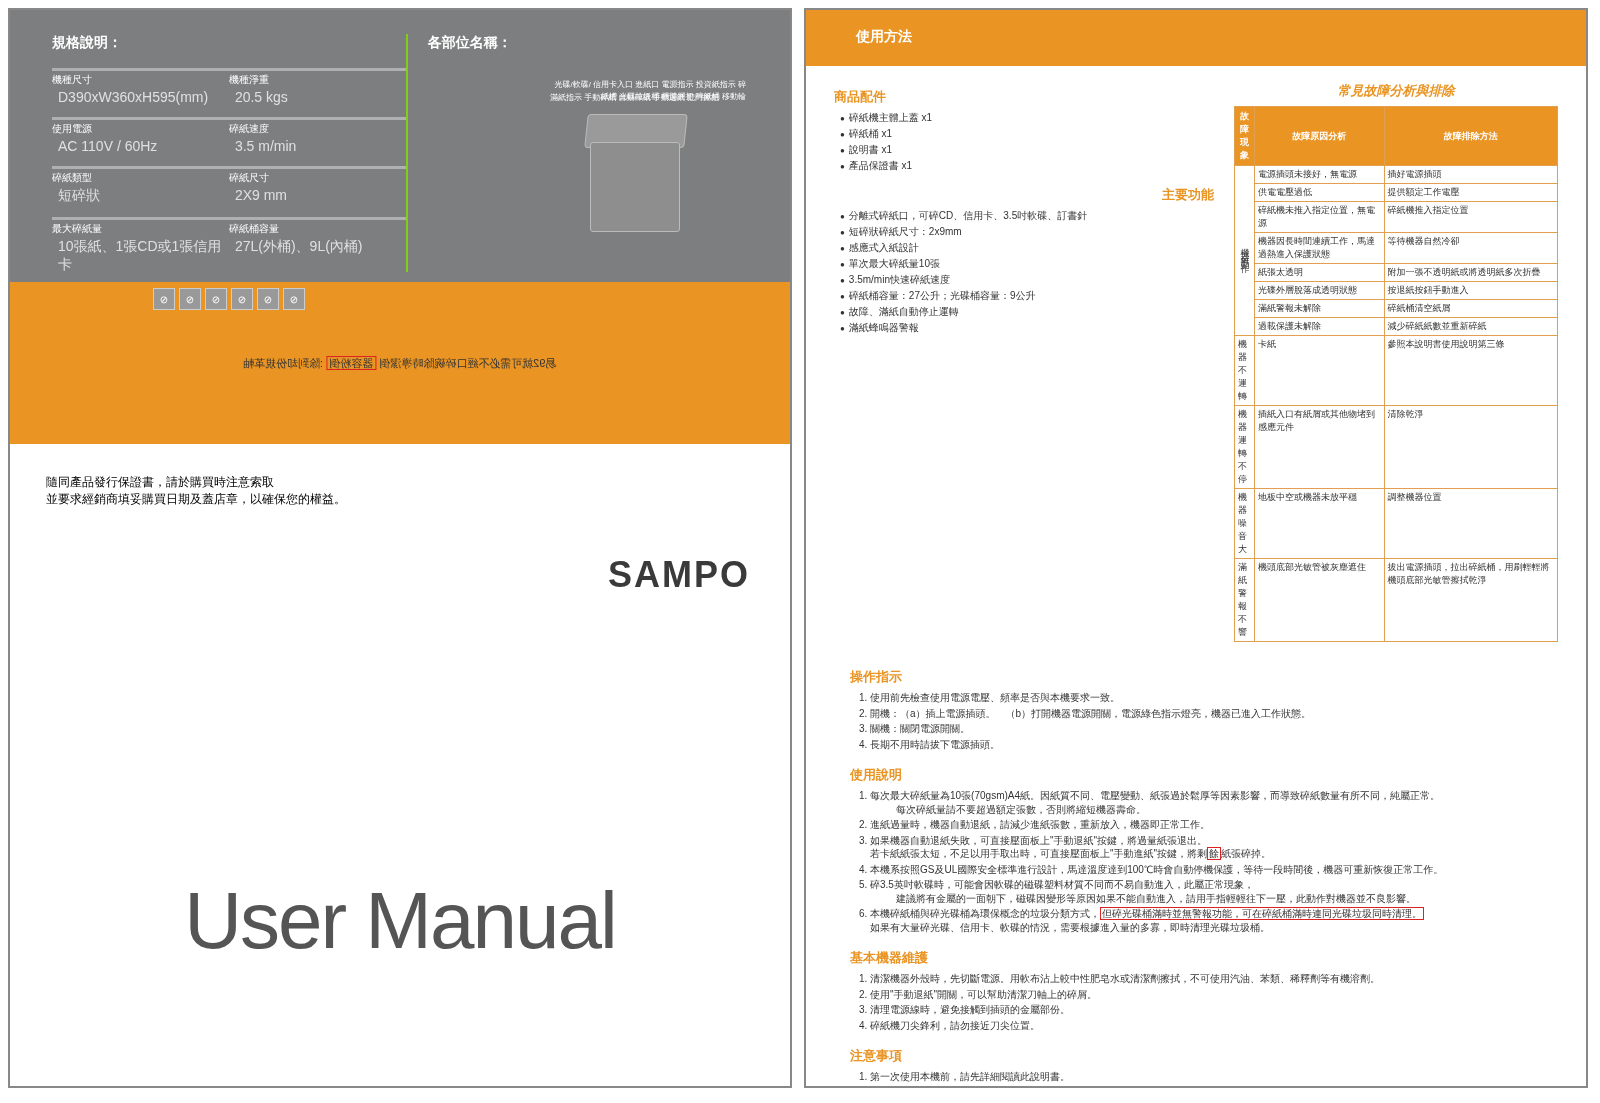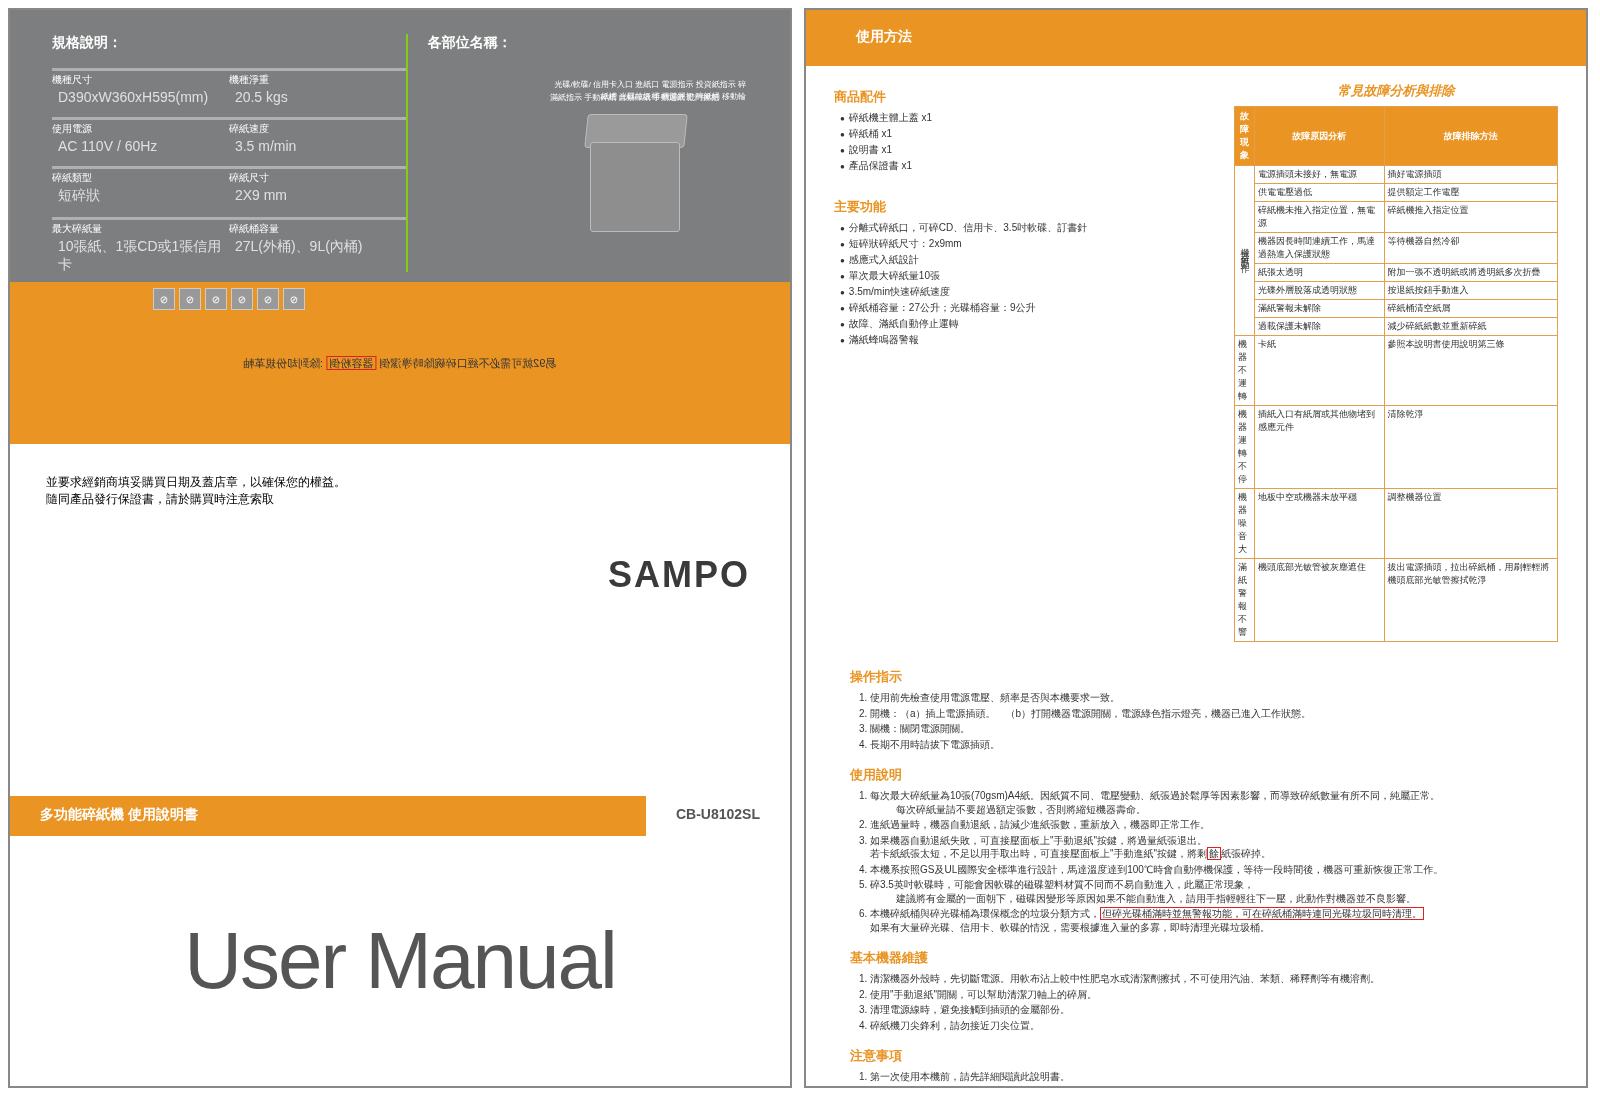--- a/index.html
+++ b/index.html
@@ -133,48 +133,44 @@
 移動輪</div>
       </div>
     </div>
   </div>
   <div class="p1-orange">
     <div class="rot-text">
       <span>易92就可需必不經口碎碗除時導潔倒 </span><span class="redbox1">器容粉倒</span><span> :除到却份規革軸</span>
     </div>
   </div>
   <div class="p1-promo">
+    <div>隨同產品發行保證書，請於購買時注意索取</div>
     <div>並要求經銷商填妥購買日期及蓋店章，以確保您的權益。</div>
-    <div>隨同產品發行保證書，請於購買時注意索取</div>
     <div class="brand">SAMPO</div>
-  </div>
-  <div class="p1-title-strip">
-    <div class="strip-left">多功能碎紙機 使用說明書</div>
-    <div class="model">CB-U8102SL</div>
   </div>
   <div class="p1-usermanual">
     <div class="big-um">User Manual</div>
   </div>
 </div>
 
 <div class="page page2">
   <div class="p2-top-orange">
     <span>使用方法</span>
   </div>
 
   <div class="p2-body">
     <div class="col-l">
       <div class="h2o">商品配件</div>
       <ul class="bul" id="acc-list">
           <li>碎紙機主體上蓋 x1</li>
           <li>碎紙桶 x1</li>
           <li>說明書 x1</li>
           <li>產品保證書 x1</li>
         </ul>
-      <div class="h2o" style="margin-top:24px;">主要功能</div>
+      <div class="h2o" style="margin-top:12px;text-align:right;">主要功能</div>
       <ul class="bul" id="feat-list">
           <li>分離式碎紙口，可碎CD、信用卡、3.5吋軟碟、訂書針</li>
           <li>短碎狀碎紙尺寸：2x9mm</li>
           <li>感應式入紙設計</li>
           <li>單次最大碎紙量10張</li>
           <li>3.5m/min快速碎紙速度</li>
           <li>碎紙桶容量：27公升；光碟桶容量：9公升</li>
           <li>故障、滿紙自動停止運轉</li>
           <li>滿紙蜂鳴器警報</li>
         </ul>

